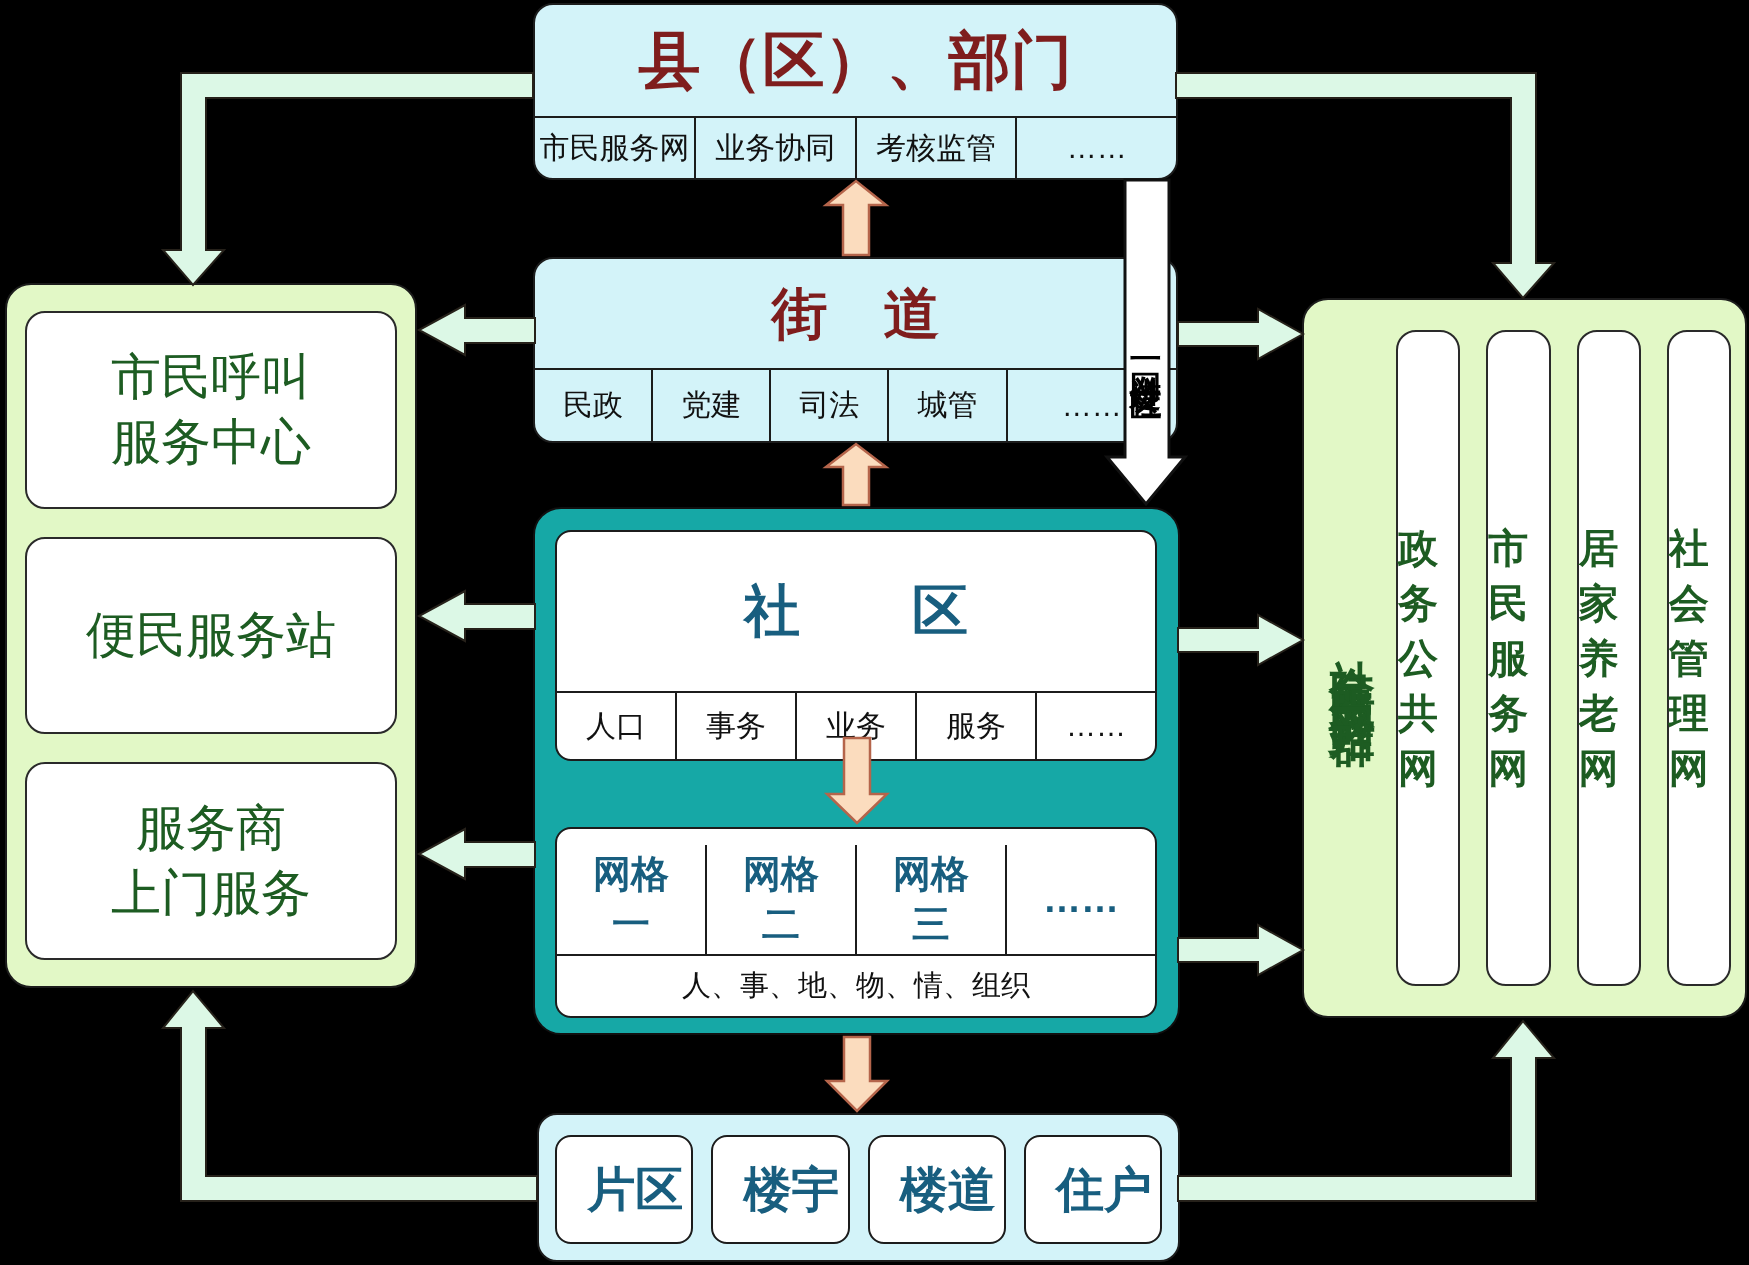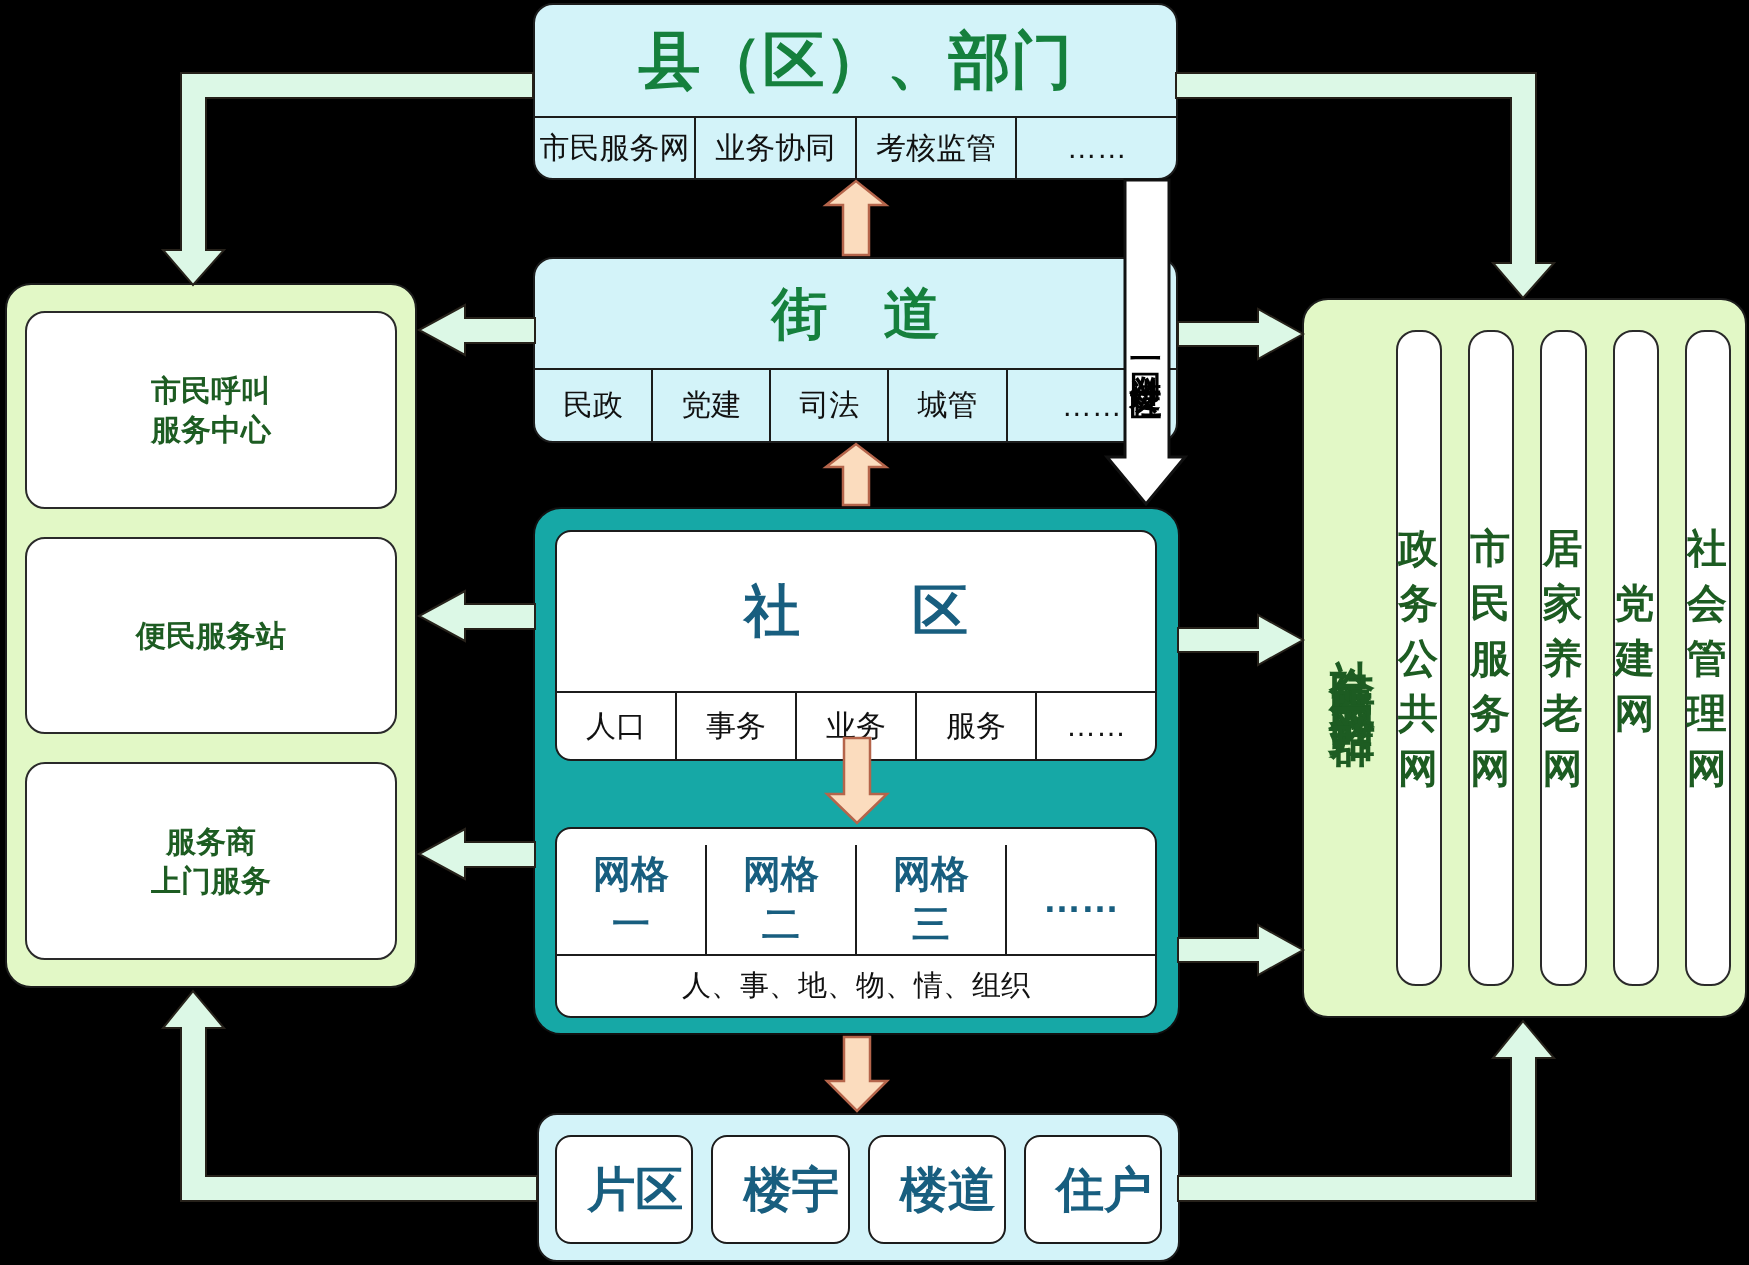--- a/index.html
+++ b/index.html
@@ -7,21 +7,21 @@
     position:relative;width:1749px;height:1265px;background:#000;overflow:hidden;
     font-family:"Liberation Sans","DejaVu Sans",sans-serif;
   }
   
   .box-cyan{
     position:absolute;background:#d3f3f9;border:2px solid #1c1c1c;border-radius:20px;
     display:flex;flex-direction:column;overflow:hidden;box-sizing:border-box;
   }
   .box-title{
     flex:1;display:flex;align-items:center;justify-content:center;
-    color:#15803d;font-weight:bold;line-height:1;
+    color:#7f1d1d;font-weight:bold;line-height:1;
   }
   .subrow{display:flex;border-top:2px solid #1c1c1c;box-sizing:border-box;}
   .subcell{
     flex:1;display:flex;align-items:center;justify-content:center;
     font-size:30px;color:#111;border-left:2px solid #1c1c1c;box-sizing:border-box;
   }
   .subcell:first-child{border-left:none;}
   .subcell.wide{flex:1.45;}
   
   #community-box{
@@ -57,21 +57,21 @@
   
   .panel-green{
     position:absolute;background:#e2f8c6;border:2px solid #1c1c1c;border-radius:26px;
     box-sizing:border-box;
   }
   #left-panel{left:5px;top:283px;width:412px;height:705px;
     display:flex;flex-direction:column;gap:28px;padding:26px 18px;}
   .panel-card{
     flex:1;background:#fff;border:2px solid #2a2a2a;border-radius:20px;
     display:flex;align-items:center;justify-content:center;text-align:center;
-    color:#1d5c22;font-weight:bold;font-size:30px;line-height:1.3;white-space:pre-line;
+    color:#1d5c22;font-weight:normal;font-size:50px;line-height:1.3;white-space:pre-line;
   }
   #right-panel{left:1302px;top:298px;width:445px;height:720px;
     display:flex;flex-direction:row;padding:30px 14px 30px 6px;}
   .v-label{
     width:86px;display:flex;align-items:center;justify-content:center;
     writing-mode:vertical-rl;text-orientation:upright;
     color:#1d5c22;font-weight:bold;font-size:46px;letter-spacing:8px;
   }
   .right-cards{flex:1;display:flex;flex-direction:row;gap:26px;}
   .right-card{
@@ -160,21 +160,20 @@
     <div class="panel-card">服务商
 上门服务</div>
   </div>
 
   <div id="right-panel" class="panel-green">
     <div class="v-label">社会民生服务网站群</div>
     <div class="right-cards">
       <div class="right-card">政务公共网</div>
       <div class="right-card">市民服务网</div>
       <div class="right-card">居家养老网</div>
-      <div class="right-card">党建网</div>
       <div class="right-card">社会管理网</div>
     </div>
   </div>
 
   <svg id="arrows-layer" width="1749" height="1265" viewBox="0 0 1749 1265">
 
     <polygon class="peach" points="843,255 843,205 826,205 856,181 886,205 869,205 869,255"></polygon>
     <polygon class="peach" points="843,505 843,467 826,467 856,444 886,467 869,467 869,505"></polygon>
     <polygon class="peach" points="844,738 870,738 870,794 887,794 857,823 827,794 844,794"></polygon>
     <polygon class="peach" points="844,1037 870,1037 870,1081 887,1081 857,1111 827,1081 844,1081"></polygon>

